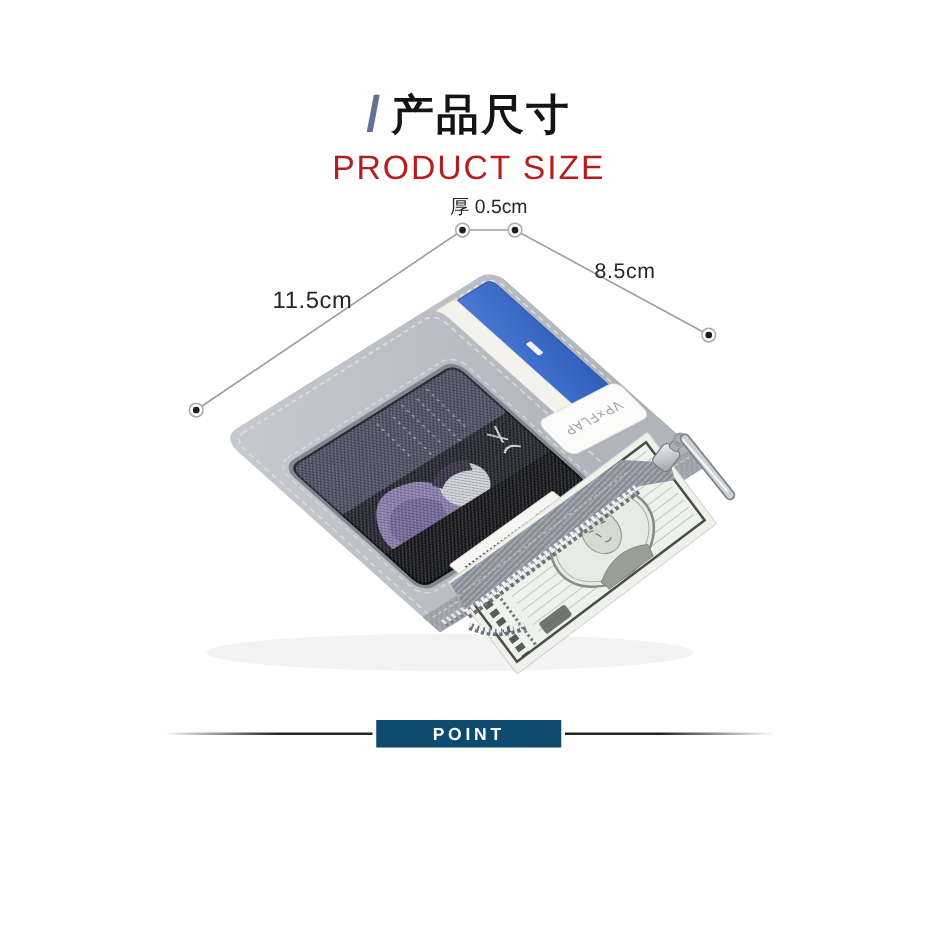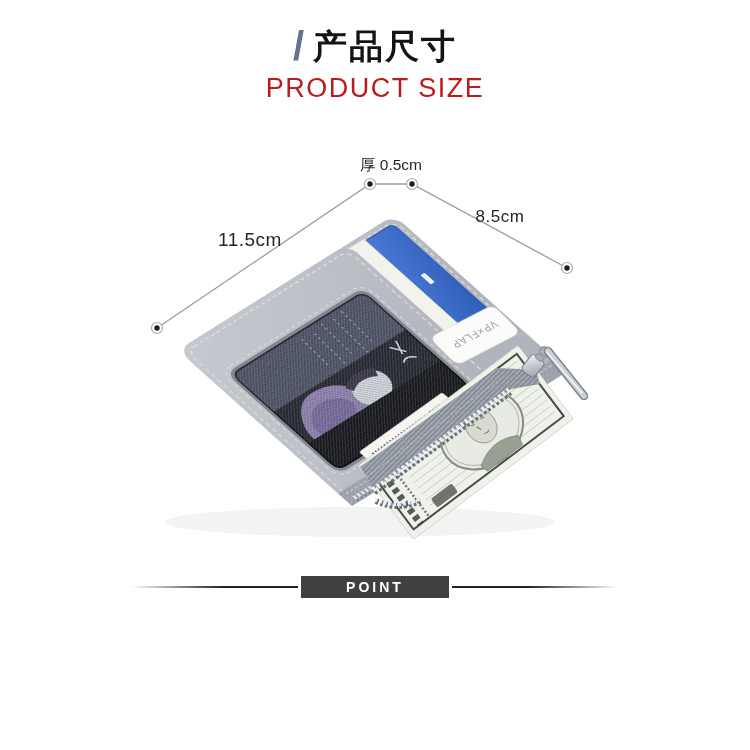--- a/index.html
+++ b/index.html
@@ -2,30 +2,30 @@
 <html><head>
 <meta charset="utf-8">
 <style>
   html,body{margin:0;padding:0;background:#fff;}
   .page{position:relative;width:750px;height:750px;background:#ffffff;overflow:hidden;
         font-family:"Liberation Sans",sans-serif;}
   
   .hdr{position:absolute;left:0;width:100%;text-align:center;}
   .hdr-top{top:24px;}
   .hdr-bottom{top:616px;}
-  .h-line1{font-size:34px;line-height:44px;font-weight:700;color:#141414;letter-spacing:2px;}
+  .h-line1{font-size:34px;line-height:44px;font-weight:700;color:#141414;letter-spacing:2px;margin-top:46px;}
   .h-line1 .slash{color:#5e7491;font-weight:700;font-size:40px;margin-right:7px;vertical-align:-2px;}
   .h-line2{font-size:27px;line-height:30px;margin-top:5px;color:#b91c1c;font-weight:400;letter-spacing:1.5px;}
   
   .badge-row{position:absolute;top:575px;left:0;width:100%;height:24px;
              display:flex;align-items:center;justify-content:center;}
   .badge-line{width:167px;height:2px;}
   .badge-line.left{background:linear-gradient(to right,rgba(34,34,34,0),#222 55%);}
   .badge-line.right{background:linear-gradient(to left,rgba(34,34,34,0),#222 55%);}
-  .badge-box{width:148px;height:22px;background:#404040;color:#ffffff;margin:0 3px;
+  .badge-box{width:148px;height:22px;background:#0c4a6e;color:#ffffff;margin:0 3px;
              display:flex;align-items:center;justify-content:center;
              font-size:14px;font-weight:700;letter-spacing:3px;}
   
   svg{position:absolute;left:0;top:0;font-family:"Liberation Sans",sans-serif;}
   svg text{font-family:"Liberation Sans","DejaVu Sans",sans-serif;}
 </style>
 </head>
 <body>
 
 <div class="page">

